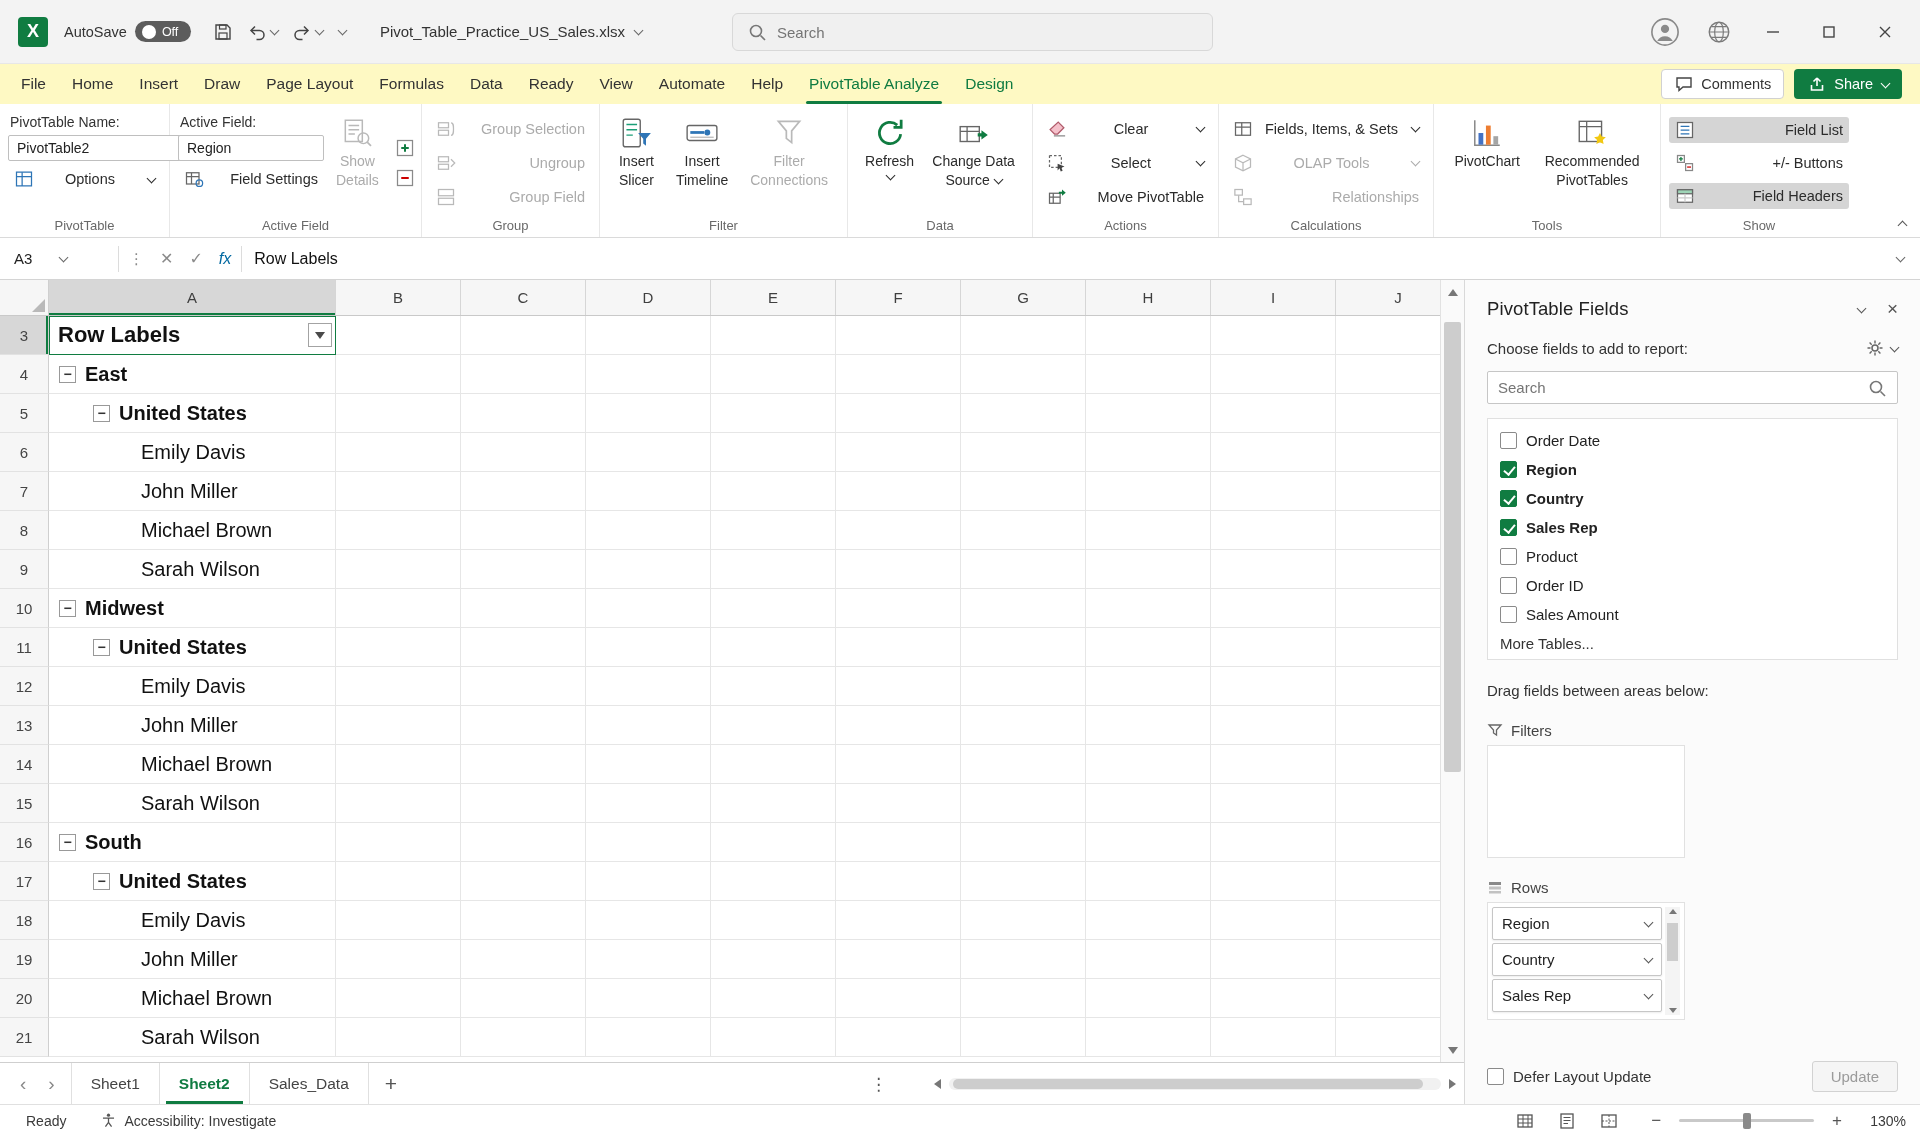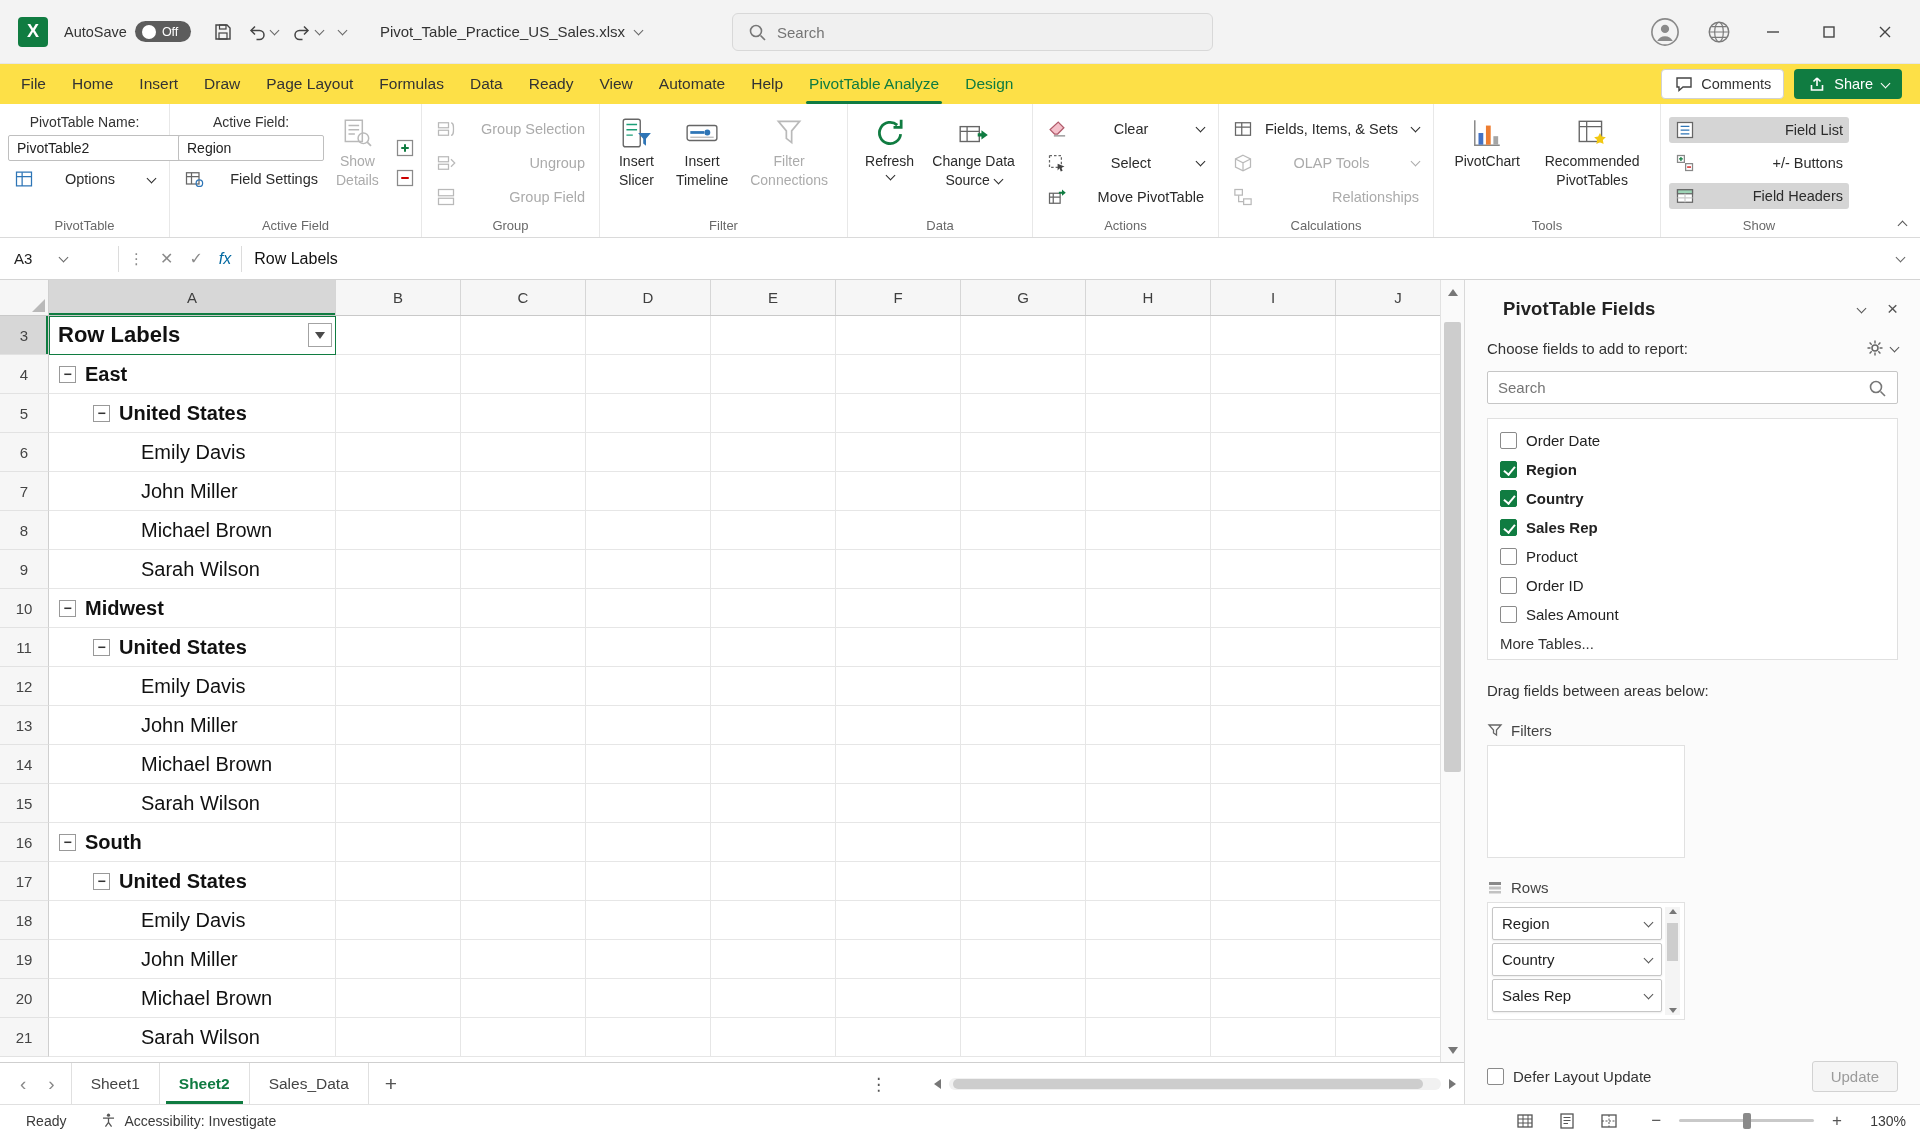--- a/index.html
+++ b/index.html
@@ -16,37 +16,37 @@
   .aspill span { color:#fff; font-size:12.5px; }
   .qat { display:flex; align-items:center; gap:14px; margin-left:22px; color:#444; }
   .qbtn { display:flex; align-items:center; gap:2px; }
   .fname { margin-left:34px; font-size:15px; color:#333; display:flex; align-items:center; gap:8px; }
   .tsearch { position:absolute; left:732px; top:13px; width:481px; height:38px; background:#f0f0f0; border:1px solid #d8d8d8; border-radius:6px; display:flex; align-items:center; padding:0 14px; gap:10px; }
   .tsearch input { border:none; outline:none; background:transparent; font-size:15px; color:#555; width:100%; font-family:inherit; }
   .tright { position:absolute; right:0; top:0; height:64px; display:flex; align-items:center; gap:26px; padding-right:20px; }
   .winbtn { color:#444; display:flex; align-items:center; justify-content:center; width:30px; height:30px; }
 
   
-  .tabsrow { height:40px; background:#fde047; display:flex; align-items:center; flex:none; position:relative; }
+  .tabsrow { height:40px; background:#fef9c3; display:flex; align-items:center; flex:none; position:relative; }
   .rtabs { display:flex; height:40px; margin-left:8px; }
   .rtab { position:relative; padding:0 13px; display:flex; align-items:center; font-size:15.5px; color:#333; }
   .rtab.ctx { color:#0f7b41; }
   .rtab.active { color:#0f7b41; }
   .rtab.active::after { content:""; position:absolute; left:10px; right:10px; bottom:0; height:3px; background:#107C41; border-radius:2px; }
   .tabactions { position:absolute; right:18px; top:5px; display:flex; gap:10px; }
   .cbtn { height:30px; border:1px solid #d1d1d1; background:#fff; border-radius:4px; display:flex; align-items:center; gap:7px; padding:0 12px; font-size:14.5px; color:#333; }
   .sbtn-share { height:30px; background:#107C41; color:#fff; border-radius:4px; display:flex; align-items:center; gap:7px; padding:0 13px; font-size:14.5px; }
 
   
   .ribbon { height:134px; background:#fff; border-bottom:1px solid #dadada; display:flex; flex:none; position:relative; }
   .rgroup { position:relative; border-right:1px solid #e8e8e8; flex:none; padding:8px 8px 24px; }
   .rglabel { position:absolute; bottom:4px; left:0; right:0; text-align:center; font-size:13px; color:#696969; }
   .rgc { display:flex; height:100%; }
   .rgc-col { flex-direction:column; gap:5px; }
-  .rsmalllabel { font-size:14px; color:#333; padding:2px 2px 0;text-align:center; }
+  .rsmalllabel { font-size:14px; color:#333; padding:2px 2px 0; }
   .rinput { height:26px; border:1px solid #bfbfbf; border-radius:2px; font-size:14px; padding:0 8px; font-family:inherit; color:#222; width:176px; background:#fff; }
   .sbtn { display:flex; align-items:center; gap:7px; font-size:14.5px; color:#2b2b2b; padding:3px 6px; border-radius:3px; white-space:nowrap;justify-content:space-between; }
   .sbtn.activebg { background:#d5d5d5; }
   .bigbtn { display:flex; flex-direction:column; align-items:center; justify-content:flex-start; gap:3px; font-size:14px; color:#2b2b2b; text-align:center; padding:4px 6px 0; border-radius:3px; line-height:16px; }
   .dis { color:#ababab !important; }
   .dis svg { opacity:.45; }
   .ic16 { width:20px; height:20px; flex:none; }
   .ic30 { width:34px; height:34px; flex:none; }
   .chv { display:inline-block; width:7px; height:7px; border-right:1.6px solid currentColor; border-bottom:1.6px solid currentColor; transform:rotate(45deg); margin-left:2px; margin-bottom:2px; flex:none; }
   .chv.up { transform:rotate(-135deg); margin-bottom:-2px; }
@@ -101,21 +101,21 @@
   .stab.active::after { content:""; position:absolute; left:6px; right:6px; bottom:0; height:3px; background:#107C41; }
   .addsheet { display:flex; align-items:center; padding:0 16px; color:#555; font-size:21px; }
   .kebab { position:absolute; left:870px; top:0; bottom:0; display:flex; align-items:center; color:#555; font-family:"DejaVu Sans",sans-serif; font-size:17px; }
   .hscroll { position:absolute; right:8px; top:0; bottom:0; display:flex; align-items:center; gap:8px; }
   .htrack { width:492px; height:12px; background:#f1f1f1; border-radius:6px; position:relative; }
   .hthumb { position:absolute; left:4px; top:1px; width:470px; height:10px; background:#cdcdcd; border-radius:5px; }
 
   
   .pane { flex:1; background:#fbfbfb; border-left:1px solid #d9d9d9; padding:18px 22px 14px; position:relative; font-size:15px; }
   .pane-head { display:flex; align-items:center; }
-  .pane-title { font-size:18.5px; color:#222; font-weight:bold; letter-spacing:.1px;margin-left:16px; }
+  .pane-title { font-size:18.5px; color:#222; font-weight:normal; letter-spacing:.1px; }
   .phicons { margin-left:auto; display:flex; align-items:center; gap:22px; color:#555; }
   .choose-row { margin-top:18px; display:flex; align-items:center; color:#333; font-size:15px; }
   .gearbox { margin-left:auto; display:flex; align-items:center; gap:4px; color:#555; }
   .psearch { margin-top:13px; height:33px; background:#fff; border:1px solid #c6c6c6; border-radius:2px; display:flex; align-items:center; padding:0 10px; }
   .psearch input { border:none; outline:none; flex:1; font-size:15px; color:#555; font-family:inherit; background:transparent; }
   .fieldbox { margin-top:14px; height:242px; background:#fff; border:1px solid #e0e0e0; padding:7px 4px; overflow:hidden; }
   .fitem { height:29px; display:flex; align-items:center; gap:9px; padding:0 8px; }
   .cbx { width:17px; height:17px; border:1px solid #8a8a8a; border-radius:2px; background:#fff; position:relative; flex:none; }
   .cbx.on { background:#107C41; border-color:#107C41; }
   .cbx.on::after { content:""; position:absolute; left:5px; top:1.5px; width:5px; height:9px; border:solid #fff; border-width:0 2.2px 2.2px 0; transform:rotate(40deg); }

